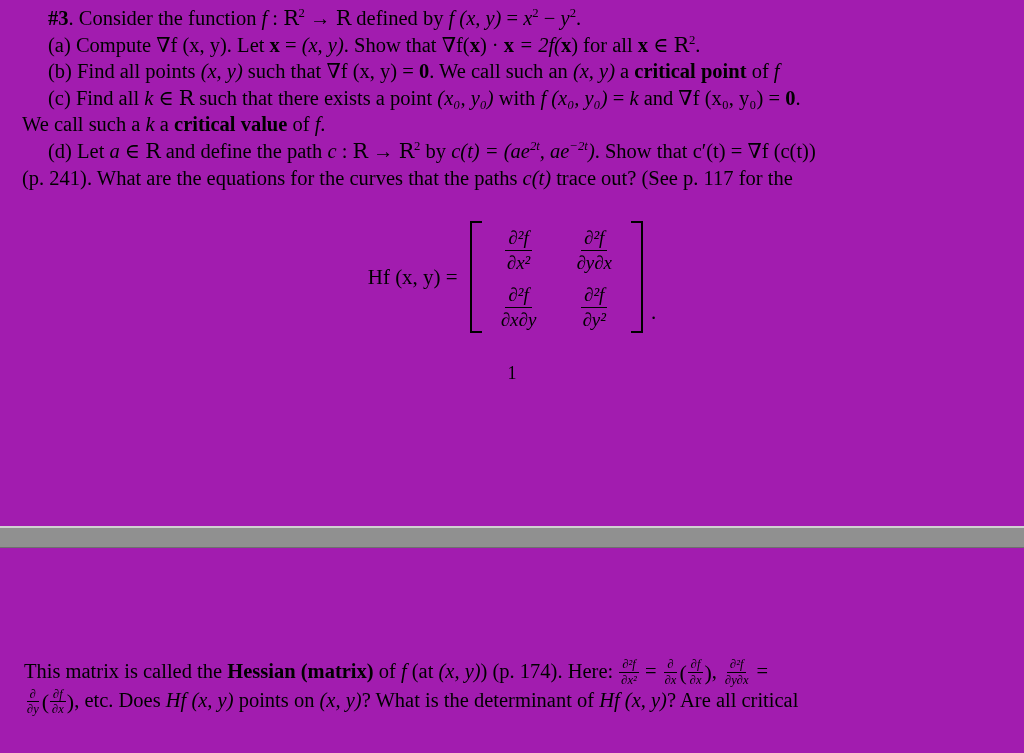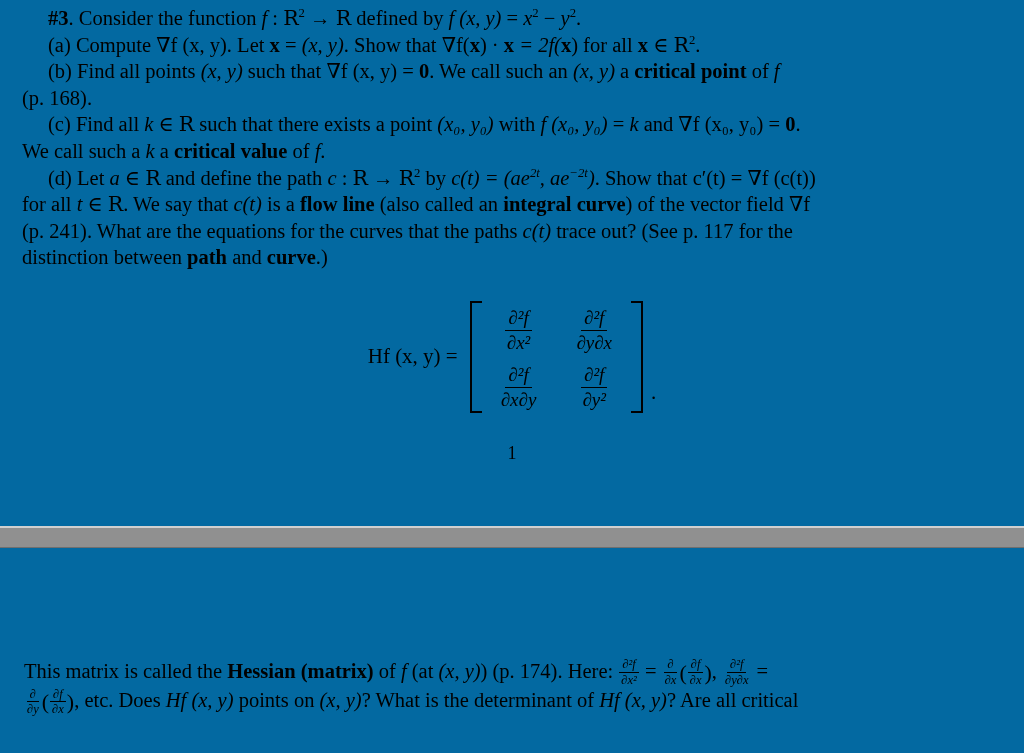--- a/index.html
+++ b/index.html
@@ -11,21 +11,21 @@
     width: 1024px;
     height: 753px;
     font-family: "Liberation Serif", "DejaVu Serif", serif;
     color: #000000;
     overflow: hidden;
     position: relative;
   }
 
   .page {
     position: relative;
-    background: #0369a1;
+    background: #a21caf;
   }
 
   
   #page-one {
     width: 1024px;
     height: 526px;
     padding: 0;
     box-sizing: border-box;
   }
 
@@ -186,29 +186,26 @@
 
 <div class="page" id="page-one">
 
   <div class="body-text">
 
     <p class="para" id="line-problem-head"><b>#3</b><span>. Consider the function </span><span class="mathvar">f</span><span> : </span><span class="bb">R</span><sup>2</sup><span> → </span><span class="bb">R</span><span> defined by </span><span class="mathvar">f (x, y)</span><span> = </span><span class="mathvar">x</span><sup>2</sup><span> − </span><span class="mathvar">y</span><sup>2</sup><span>.</span></p>
 
     <p class="para"><span>(a)</span><span> Compute </span><span class="mathvar nabla">∇f (x, y)</span><span>. Let </span><span class="boldvec">x</span><span> = </span><span class="mathvar">(x, y)</span><span>. Show that </span><span class="mathvar nabla">∇f(</span><span class="boldvec">x</span><span>) · </span><span class="boldvec">x</span><span class="mathvar"> = 2f(</span><span class="boldvec">x</span><span>) for all </span><span class="boldvec">x</span><span> ∈ </span><span class="bb">R</span><sup>2</sup><span>.</span></p>
 
     <p class="para"><span>(b)</span><span> Find all points </span><span class="mathvar">(x, y)</span><span> such that </span><span class="mathvar nabla">∇f (x, y)</span><span> = </span><span class="boldvec">0</span><span>. We call such an </span><span class="mathvar">(x, y)</span><span> a </span><b>critical point</b><span> of </span><span class="mathvar">f</span></p>
-    <p class="para no-indent">(p. 168).</p>
 
     <p class="para"><span>(c)</span><span> Find all </span><span class="mathvar">k</span><span> ∈ </span><span class="bb">R</span><span> such that there exists a point </span><span class="mathvar">(x₀, y₀)</span><span> with </span><span class="mathvar">f (x₀, y₀)</span><span> = </span><span class="mathvar">k</span><span> and </span><span class="mathvar nabla">∇f (x₀, y₀)</span><span> = </span><span class="boldvec">0</span><span>.</span></p>
     <p class="para no-indent"><span>We call such a </span><span class="mathvar">k</span><span> a </span><b>critical value</b><span> of </span><span class="mathvar">f</span><span>.</span></p>
 
     <p class="para"><span>(d)</span><span> Let </span><span class="mathvar">a</span><span> ∈ </span><span class="bb">R</span><span> and define the path </span><span class="mathvar">c</span><span> : </span><span class="bb">R</span><span> → </span><span class="bb">R</span><sup>2</sup><span> by </span><span class="mathvar">c(t) = (ae</span><sup class="mathvar">2t</sup><span class="mathvar">, ae</span><sup class="mathvar">−2t</sup><span class="mathvar">)</span><span>. Show that </span><span class="mathvar nabla">c′(t) = ∇f (c(t))</span></p>
-    <p class="para no-indent"><span>for all </span><span class="mathvar">t</span><span> ∈ </span><span class="bb">R</span><span>. We say that </span><span class="mathvar">c(t)</span><span> is a </span><b>flow line</b><span> (also called an </span><b>integral curve</b><span>) of the vector field </span><span class="mathvar nabla">∇f</span></p>
     <p class="para no-indent"><span>(p. 241).  What are the equations for the curves that the paths </span><span class="mathvar">c(t)</span><span> trace out?  (See p. 117 for the</span></p>
-    <p class="para no-indent"><span>distinction between </span><b>path</b><span> and </span><b>curve</b><span>.)</span></p>
 
   </div>
 
   <div class="display-eq">
     <div class="eq-lhs">Hf (x, y) =</div>
     <div class="matrix-wrap">
       <div class="bracket left"></div>
       <div class="matrix-grid">
         <span class="frac big">
           <span class="num">∂²f</span>

